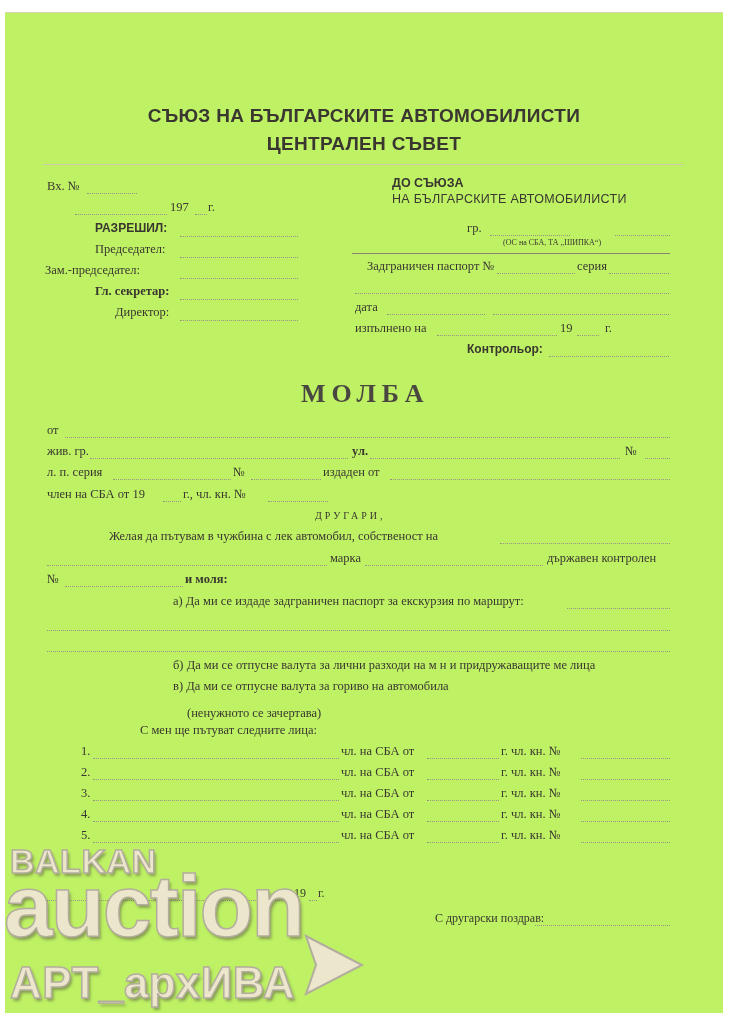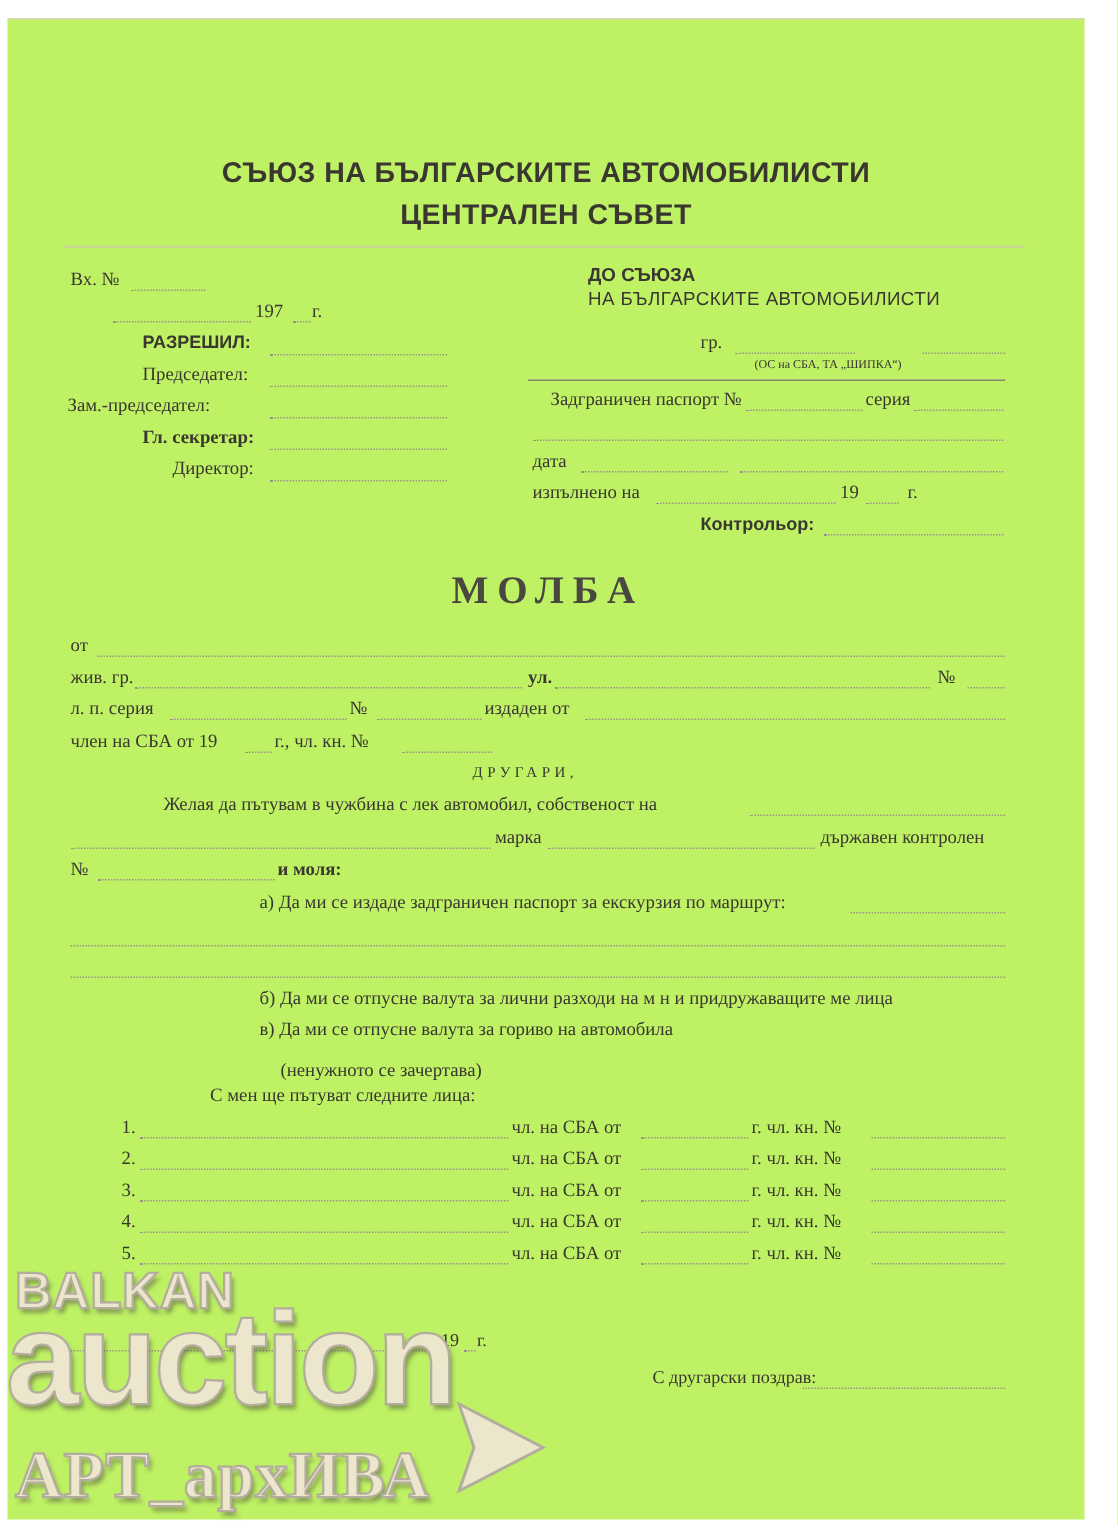--- a/index.html
+++ b/index.html
@@ -183,13 +183,13 @@
 
   <div class="abs" style="left:430px; top:898px; font-size:12px;">С другарски поздрав:</div>
   <div class="dots" style="left:530px; width:135px; top:912px;"></div>
 </div>
 
 <div class="wm" style="left:10px; top:842px; font-size:34px; letter-spacing:0.5px;">BALKAN</div>
 <div class="wm" style="left:4px; top:862px; font-size:88px; letter-spacing:-2px; line-height:1;">auction</div>
 <svg style="position:absolute; left:300px; top:932px;" width="70" height="66" viewBox="0 0 70 66">
   <polygon points="6,4 62,33 6,62 16,33" fill="#ece6cc" stroke="#b3ad9d" stroke-width="2"></polygon>
 </svg>
-<div class="wm" style="left:10px; top:958px; font-size:44px; letter-spacing:0.5px;font-family:Liberation Serif, serif;">АРТ_архИВА</div>
+<div class="wm" style="left:10px; top:958px; font-size:44px; letter-spacing:0.5px;">АРТ_архИВА</div>
 
 </body></html>

